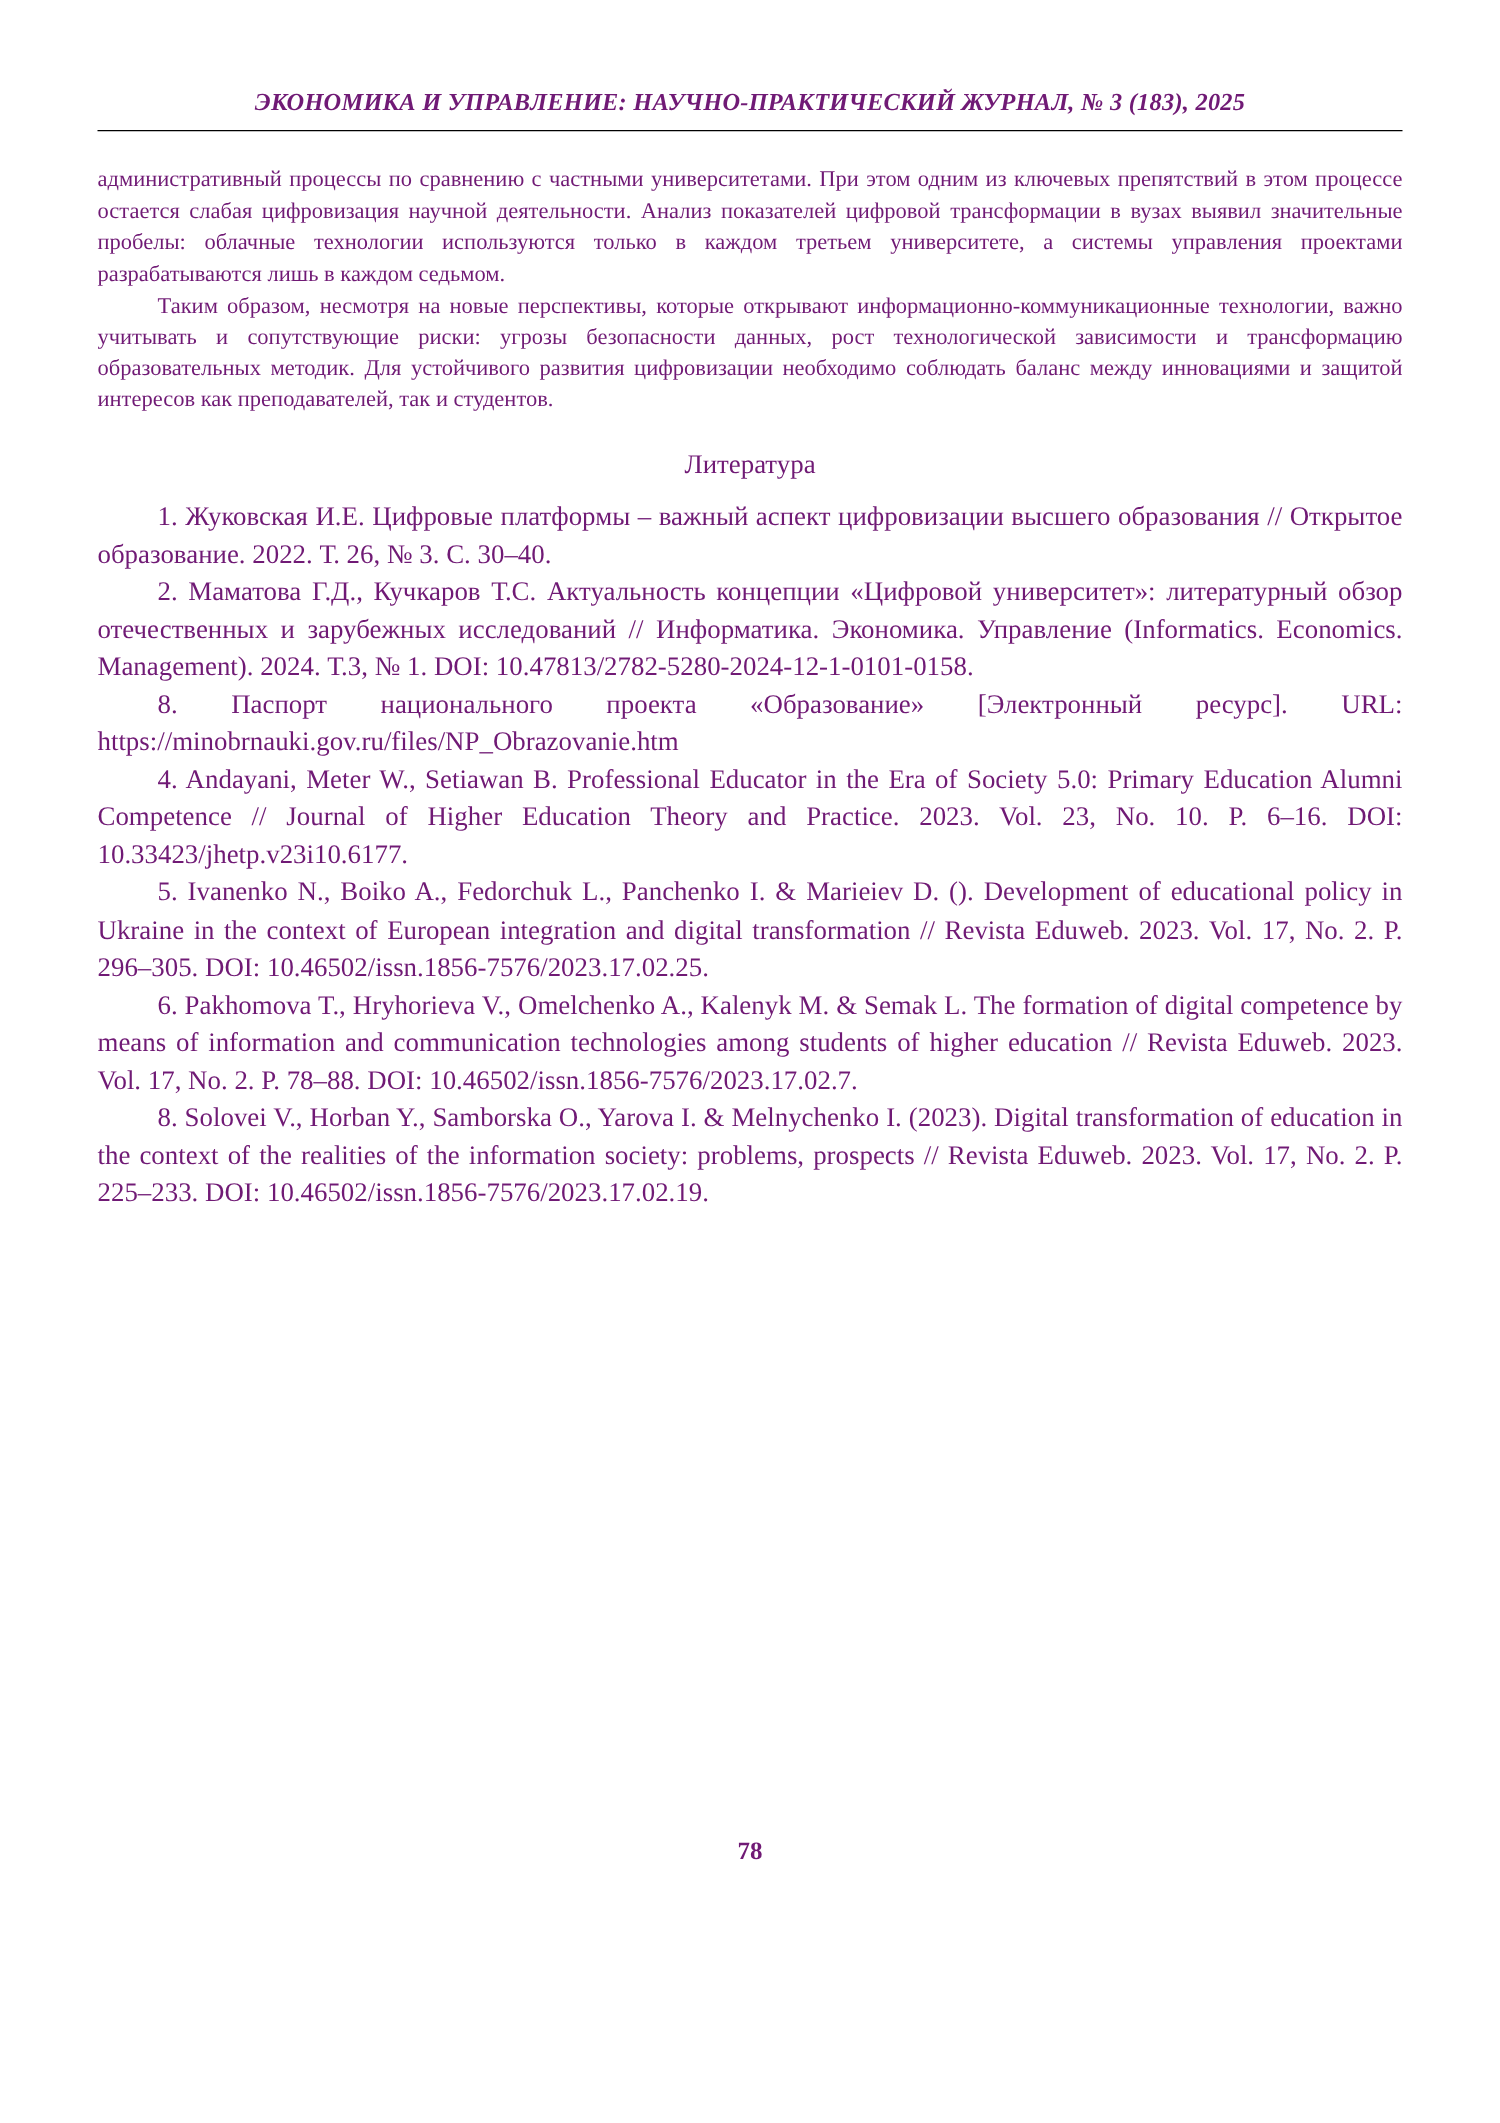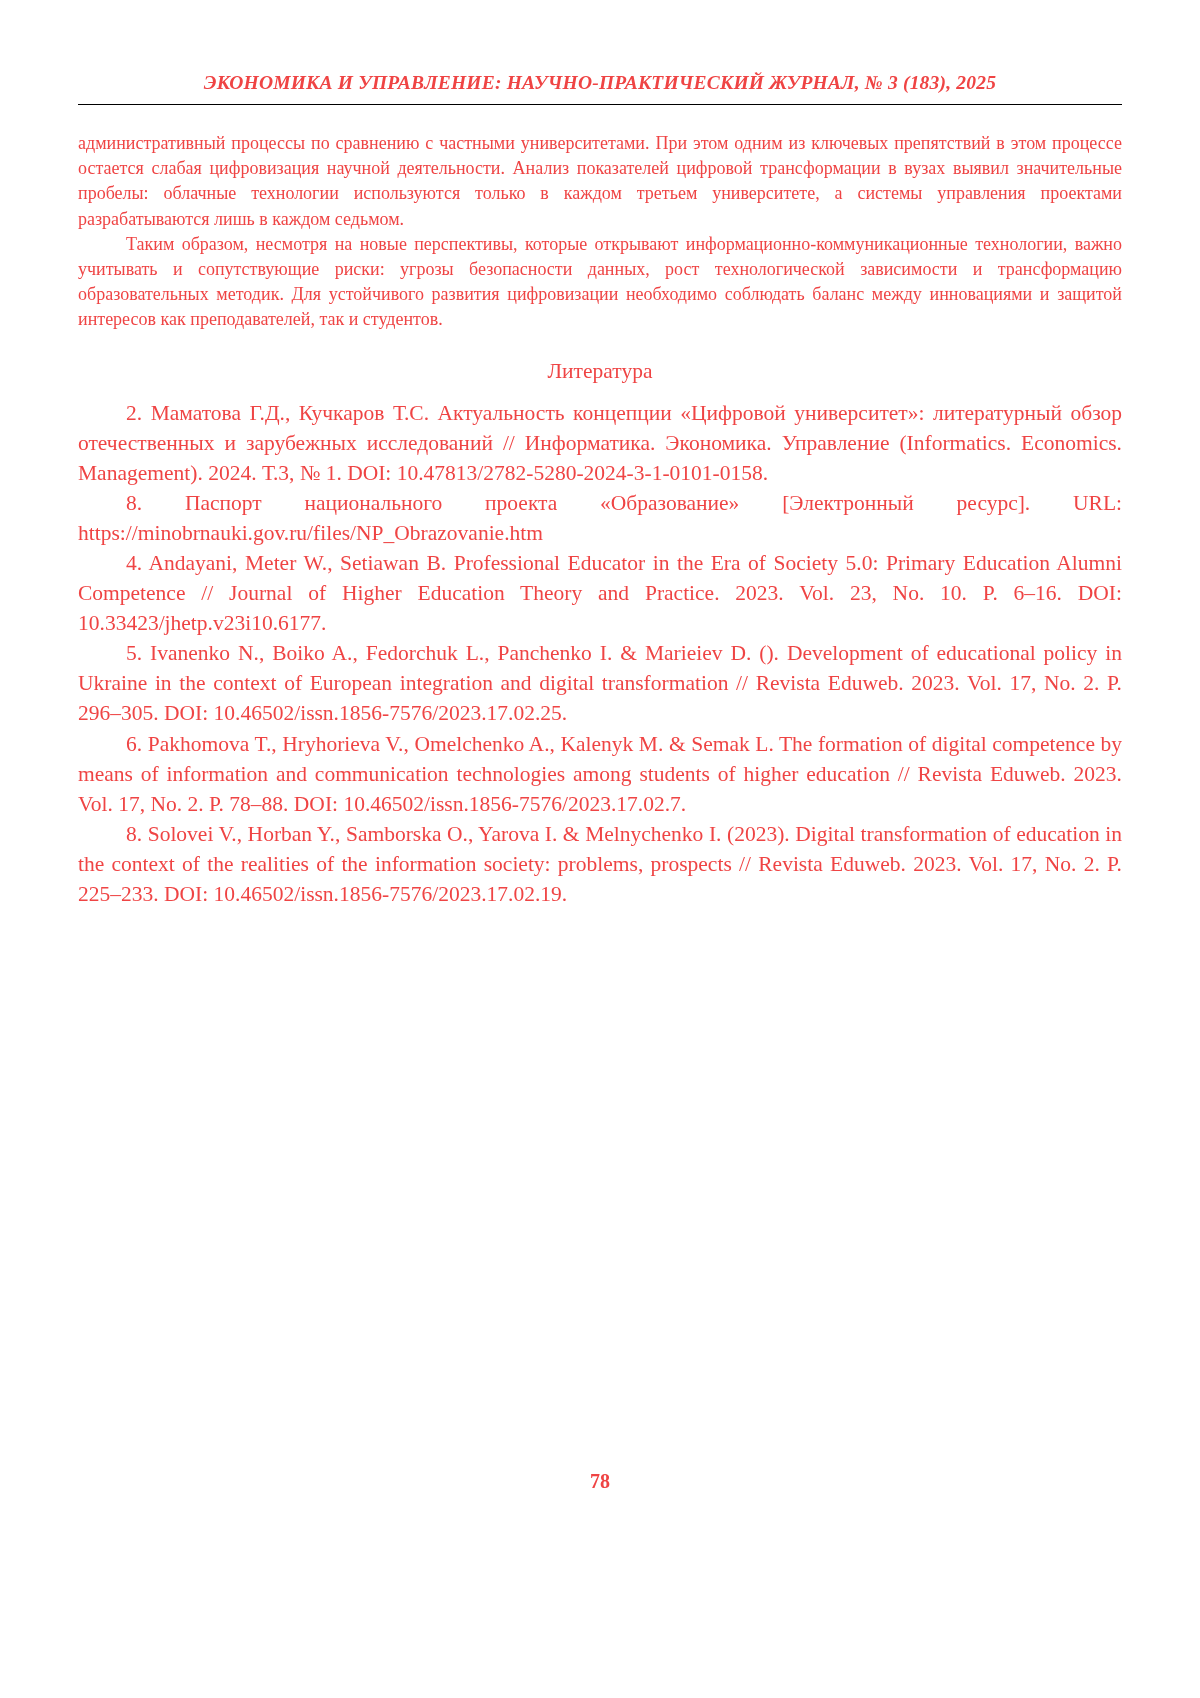--- a/index.html
+++ b/index.html
@@ -7,21 +7,21 @@
     padding: 0;
     background: #ffffff;
   }
   .page {
     position: relative;
     width: 1200px;
     height: 1698px;
     margin: 0 auto;
     background: #ffffff;
     font-family: "Liberation Serif", "DejaVu Serif", serif;
-    color: #ef4444;
+    color: #701a75;
     box-sizing: border-box;
   }
   .content {
     position: absolute;
     left: 78px;
     top: 72px;
     width: 1044px;
   }
   .running-head {
     font-style: italic;
@@ -77,21 +77,22 @@
   <div class="content">
 
     <div class="running-head">ЭКОНОМИКА И УПРАВЛЕНИЕ: НАУЧНО-ПРАКТИЧЕСКИЙ ЖУРНАЛ, № 3 (183), 2025</div>
 
     <p class="body-text">административный процессы по сравнению с частными университетами. При этом одним из ключевых препятствий в этом процессе остается слабая цифровизация научной деятельности. Анализ показателей цифровой трансформации в вузах выявил значительные пробелы: облачные технологии используются только в каждом третьем университете, а системы управления проектами разрабатываются лишь в каждом седьмом.</p>
 
     <p class="body-text indent">Таким образом, несмотря на новые перспективы, которые открывают информационно-коммуникационные технологии, важно учитывать и сопутствующие риски: угрозы безопасности данных, рост технологической зависимости и трансформацию образовательных методик. Для устойчивого развития цифровизации необходимо соблюдать баланс между инновациями и защитой интересов как преподавателей, так и студентов.</p>
 
     <div class="section-title">Литература</div>
 
-    <p class="ref">2. Маматова Г.Д., Кучкаров Т.С. Актуальность концепции «Цифровой университет»: литературный обзор отечественных и зарубежных исследований // Информатика. Экономика. Управление (Informatics. Economics. Management). 2024. Т.3, № 1. DOI: 10.47813/2782-5280-2024-3-1-0101-0158.</p>
+    <p class="ref">1. Жуковская И.Е. Цифровые платформы – важный аспект цифровизации высшего образования // Открытое образование. 2022. Т. 26, № 3. С. 30–40.</p>
+    <p class="ref">2. Маматова Г.Д., Кучкаров Т.С. Актуальность концепции «Цифровой университет»: литературный обзор отечественных и зарубежных исследований // Информатика. Экономика. Управление (Informatics. Economics. Management). 2024. Т.3, № 1. DOI: 10.47813/2782-5280-2024-12-1-0101-0158.</p>
     <p class="ref">8. Паспорт национального проекта «Образование» [Электронный ресурс]. URL: https://minobrnauki.gov.ru/files/NP_Obrazovanie.htm</p>
     <p class="ref">4. Andayani, Meter W., Setiawan B. Professional Educator in the Era of Society 5.0: Primary Education Alumni Competence // Journal of Higher Education Theory and Practice. 2023. Vol. 23, No. 10. P. 6–16. DOI: 10.33423/jhetp.v23i10.6177.</p>
     <p class="ref">5. Ivanenko N., Boiko A., Fedorchuk L., Panchenko I. &amp; Marieiev D. (). Development of educational policy in Ukraine in the context of European integration and digital transformation // Revista Eduweb. 2023. Vol. 17, No. 2. P. 296–305. DOI: 10.46502/issn.1856-7576/2023.17.02.25.</p>
     <p class="ref">6. Pakhomova T., Hryhorieva V., Omelchenko A., Kalenyk M. &amp; Semak L. The formation of digital competence by means of information and communication technologies among students of higher education // Revista Eduweb. 2023. Vol. 17, No. 2. P. 78–88. DOI: 10.46502/issn.1856-7576/2023.17.02.7.</p>
     <p class="ref">8. Solovei V., Horban Y., Samborska O., Yarova I. &amp; Melnychenko I. (2023). Digital transformation of education in the context of the realities of the information society: problems, prospects // Revista Eduweb. 2023. Vol. 17, No. 2. P. 225–233. DOI: 10.46502/issn.1856-7576/2023.17.02.19.</p>
 
   </div>
 
   <div class="page-number">78</div>
 

